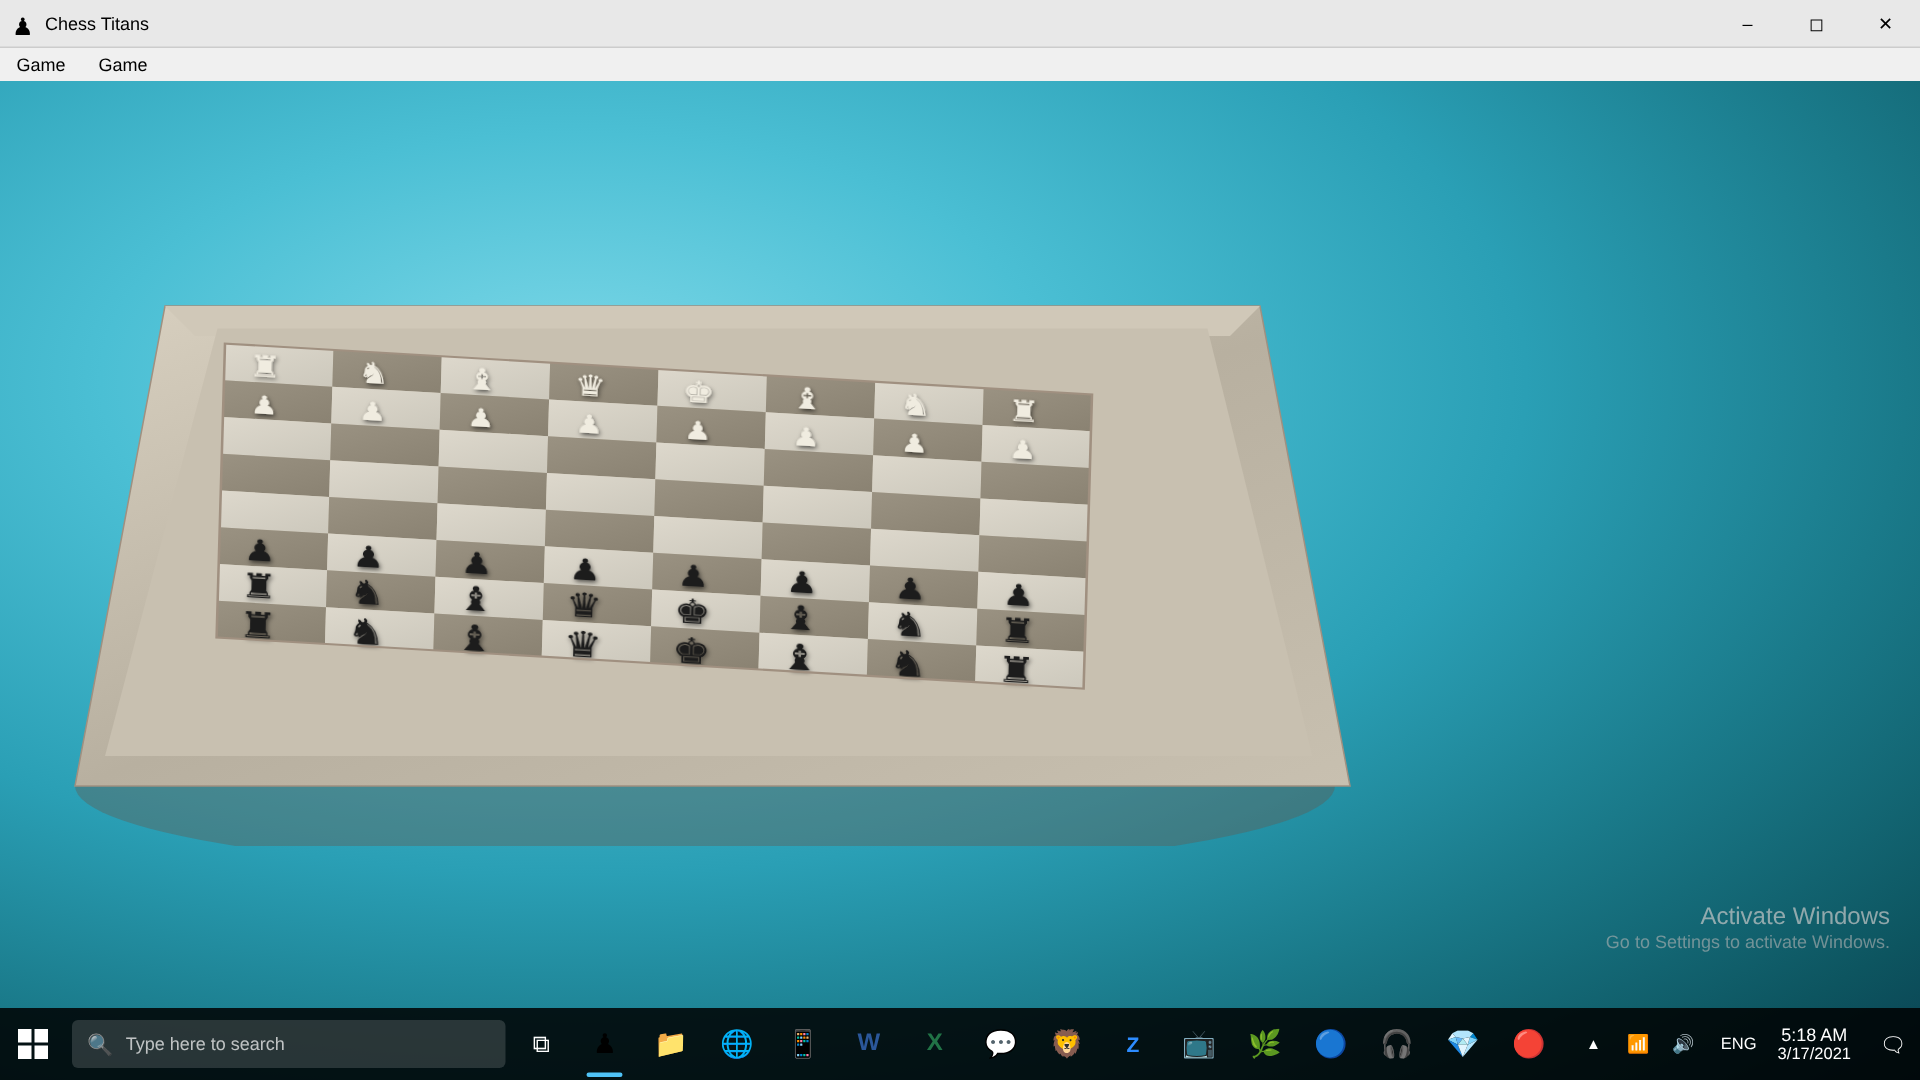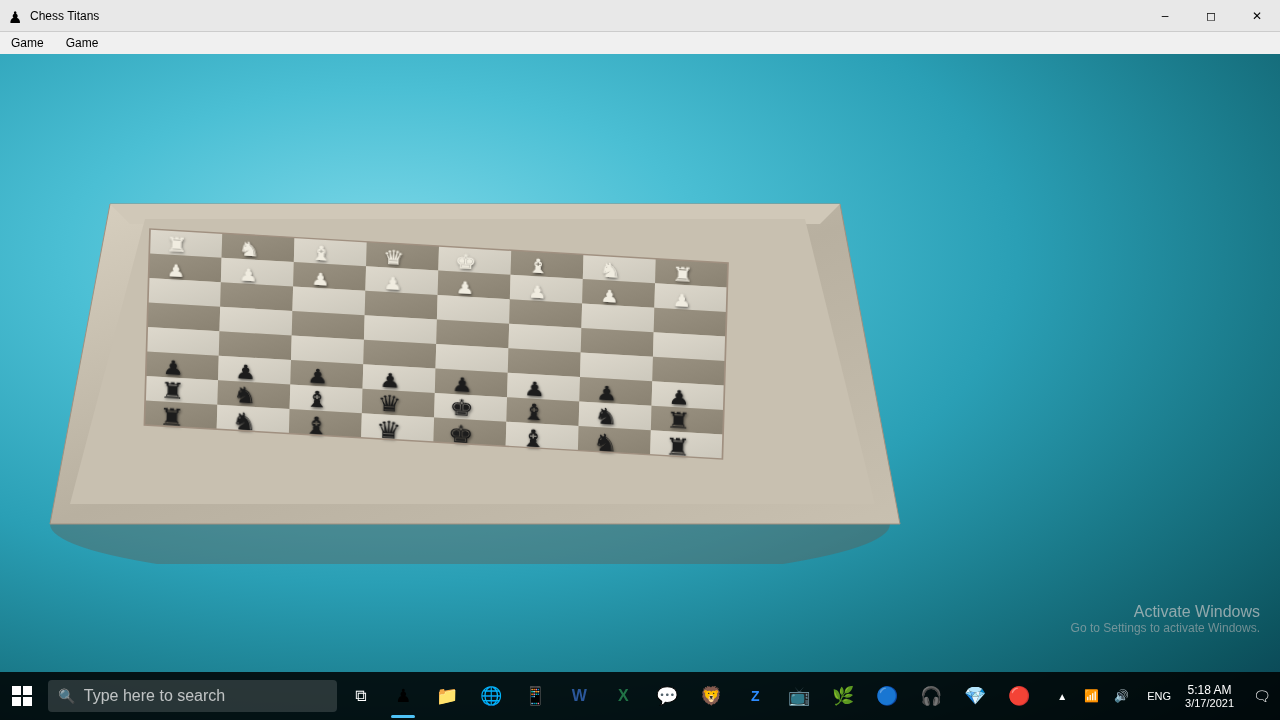--- a/index.html
+++ b/index.html
@@ -150,21 +150,21 @@
       padding: 0 10px;
       gap: 8px;
       margin: 0 4px;
       cursor: text;
     }
     .search-icon-tb {
       color: rgba(255,255,255,0.7);
       font-size: 14px;
     }
     .search-placeholder {
-      font-size: 16px;
+      font-size: 12px;
       color: rgba(255,255,255,0.7);
     }
 
     .taskbar-task-view {
       width: 44px;
       height: 48px;
       display: flex;
       align-items: center;
       justify-content: center;
       cursor: pointer;

